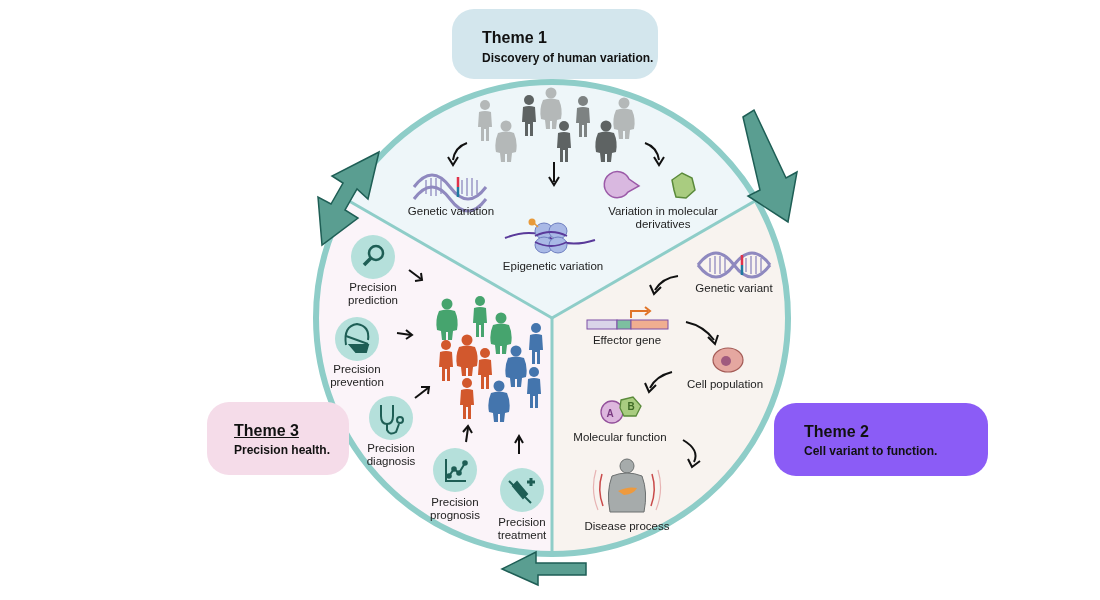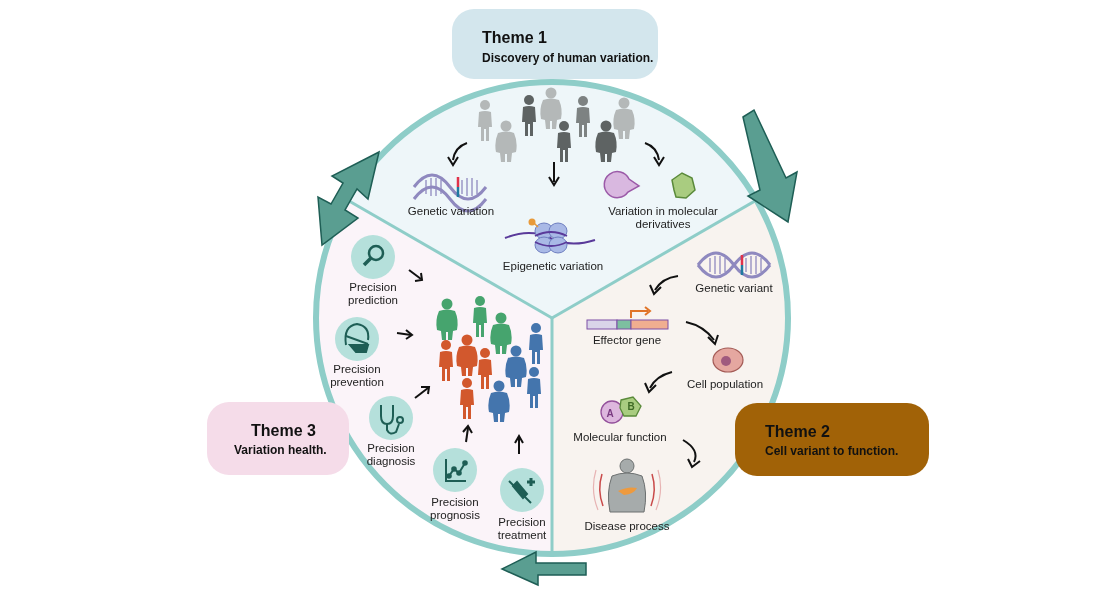--- a/index.html
+++ b/index.html
@@ -247,20 +247,20 @@
     <use href="#person-wide" x="516" y="373" fill="#4475ad"></use>
     <use href="#person-wide" x="499" y="408" fill="#4475ad"></use>
     <use href="#person-slim" x="534" y="394" fill="#4475ad"></use>
   </g>
 </svg>
 
 <div class="theme-box" style="left:452px; top:9px; width:206px; height:70px; background:#d3e6ed;">
   <span class="theme-title" style="left:30px; top:20px;">Theme 1</span>
   <span class="theme-sub" style="left:30px; top:42px;">Discovery of human variation.</span>
 </div>
-<div class="theme-box" style="left:735px; top:403px; width:194px; height:73px; background:#a16207;">
+<div class="theme-box" style="left:774px; top:403px; width:214px; height:73px; background:#8b5cf6;">
   <span class="theme-title" style="left:30px; top:20px;">Theme 2</span>
   <span class="theme-sub" style="left:30px; top:41px;">Cell variant  to function.</span>
 </div>
 <div class="theme-box" style="left:207px; top:402px; width:142px; height:73px; background:#f5dce9;">
-  <span class="theme-title" style="left:44px; top:20px;">Theme 3</span>
-  <span class="theme-sub" style="left:27px; top:41px;">Variation health.</span>
+  <span class="theme-title" style="left:27px; top:20px;text-decoration:underline;">Theme 3</span>
+  <span class="theme-sub" style="left:27px; top:41px;">Precision health.</span>
 </div>
 
 </body></html>

